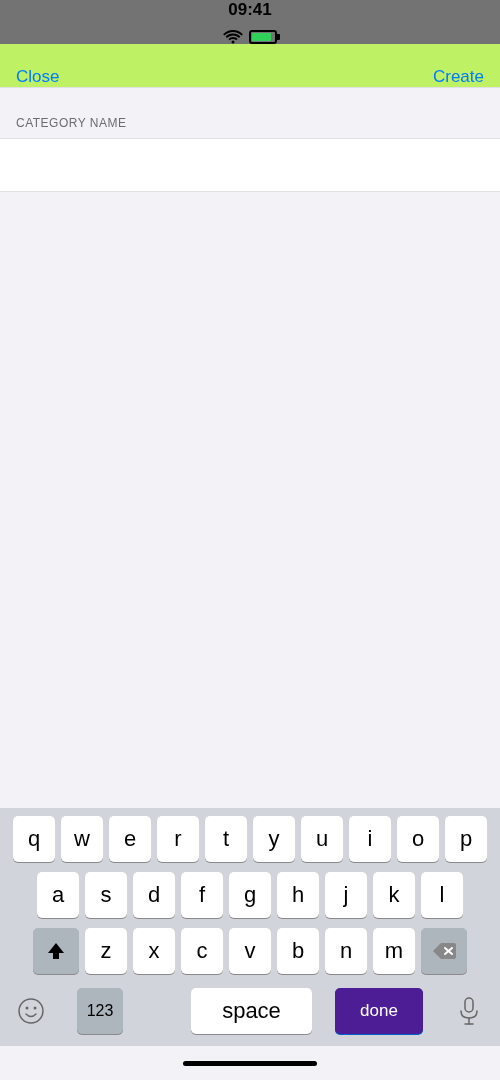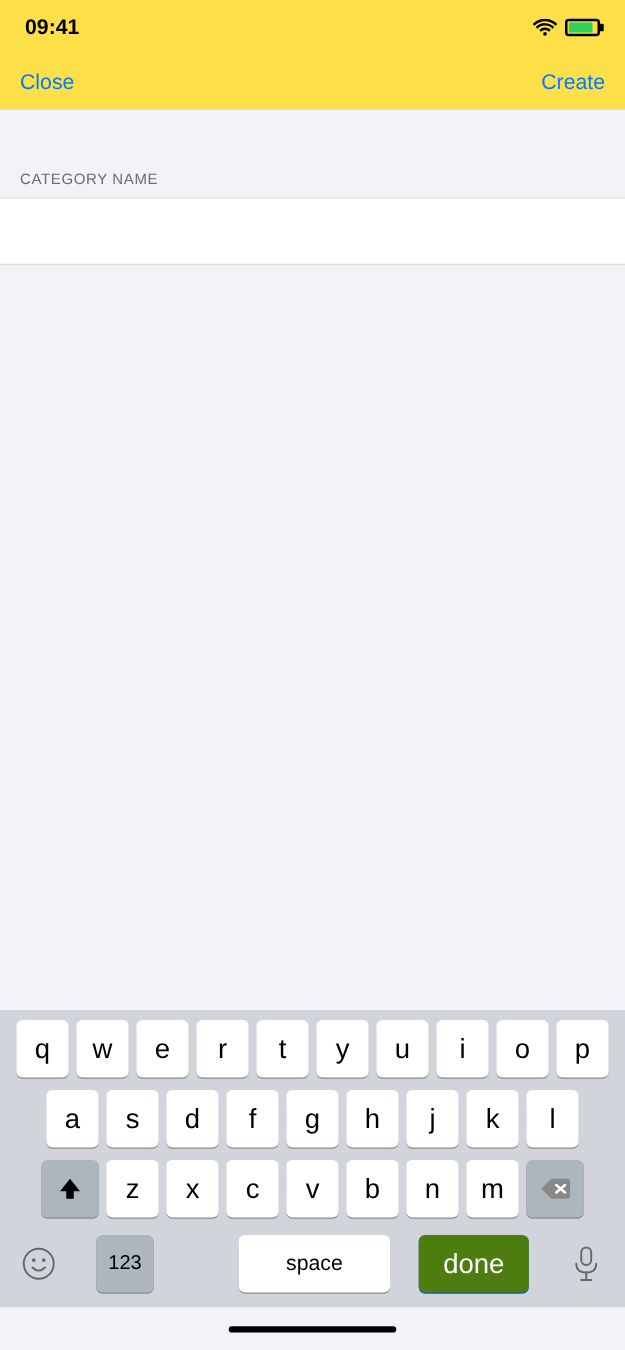--- a/index.html
+++ b/index.html
@@ -9,26 +9,27 @@
       height: 1080px;
       font-family: -apple-system, 'SF Pro Text', 'Helvetica Neue', sans-serif;
       background: #f2f2f7;
       overflow: hidden;
       display: flex;
       flex-direction: column;
     }
 
     
     .status-bar {
-      background: #fde047;
+      background: #737373;
       height: 44px;
       display: flex;
       align-items: center;
       justify-content: space-between;
       padding: 0 20px;
+      flex-direction: column;
     }
     .status-time {
       font-size: 17px;
       font-weight: 600;
       color: #000;
     }
     .status-icons {
       display: flex;
       align-items: center;
       gap: 6px;
@@ -56,24 +57,24 @@
     }
     .battery-fill {
       background: #30d158;
       height: 100%;
       width: 85%;
       border-radius: 1px;
     }
 
     
     .nav-bar {
-      background: #fde047;
+      background: #bef264;
       height: 44px;
       display: flex;
-      align-items: center;
+      align-items: flex-end;
       justify-content: space-between;
       padding: 0 16px;
       border-bottom: 1px solid #e0e0e5;
     }
     .nav-close {
       font-size: 17px;
       color: #007aff;
       cursor: pointer;
     }
     .nav-title {
@@ -93,21 +94,20 @@
       padding: 28px 0 0 0;
       flex-shrink: 0;
     }
     .section-label {
       font-size: 12px;
       font-weight: 500;
       color: #6c6c70;
       letter-spacing: 0.5px;
       padding: 0 16px 8px 16px;
       text-transform: uppercase;
-      margin-top: 20px;
     }
     .input-row {
       background: #fff;
       padding: 12px 16px;
       border-top: 1px solid #e0e0e5;
       border-bottom: 1px solid #e0e0e5;
     }
     .category-input {
       width: 100%;
       border: none;
@@ -167,28 +167,28 @@
     }
     .key-delete {
       width: 46px;
     }
     .key-123 {
       width: 46px;
       font-size: 16px;
     }
     .key-space {
       flex: 1;
-      font-size: 17px;
+      font-size: 22px;
       margin-left: 45px;
     }
     .key-done {
-      background: #4d7c0f;
+      background: #4c1d95;
       color: #fff;
       width: 88px;
-      font-size: 22px;
+      font-size: 17px;
       border-radius: 5px;
       box-shadow: 0 1px 0 0 #005ecb;
     }
     .bottom-row {
       display: flex;
       justify-content: space-between;
       align-items: center;
       padding: 4px 4px 8px 4px;
       gap: 23px;
     }

